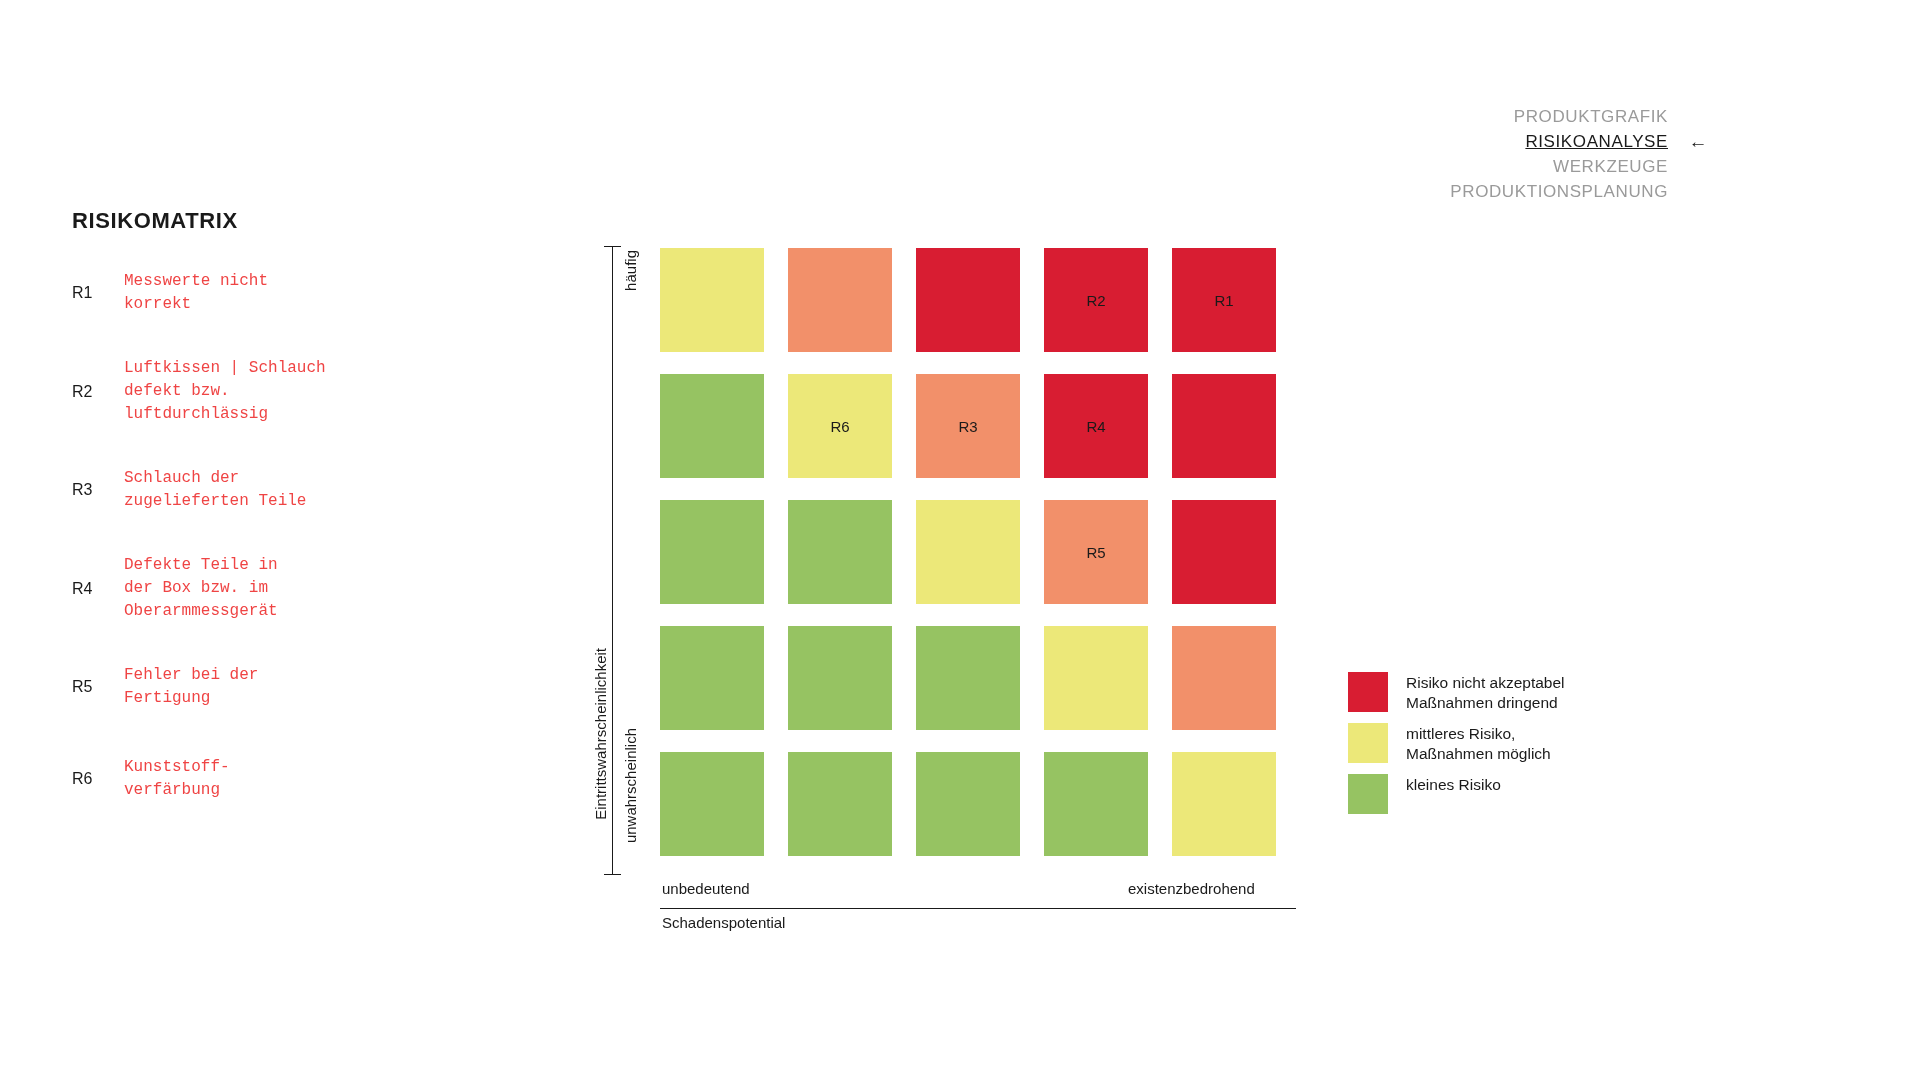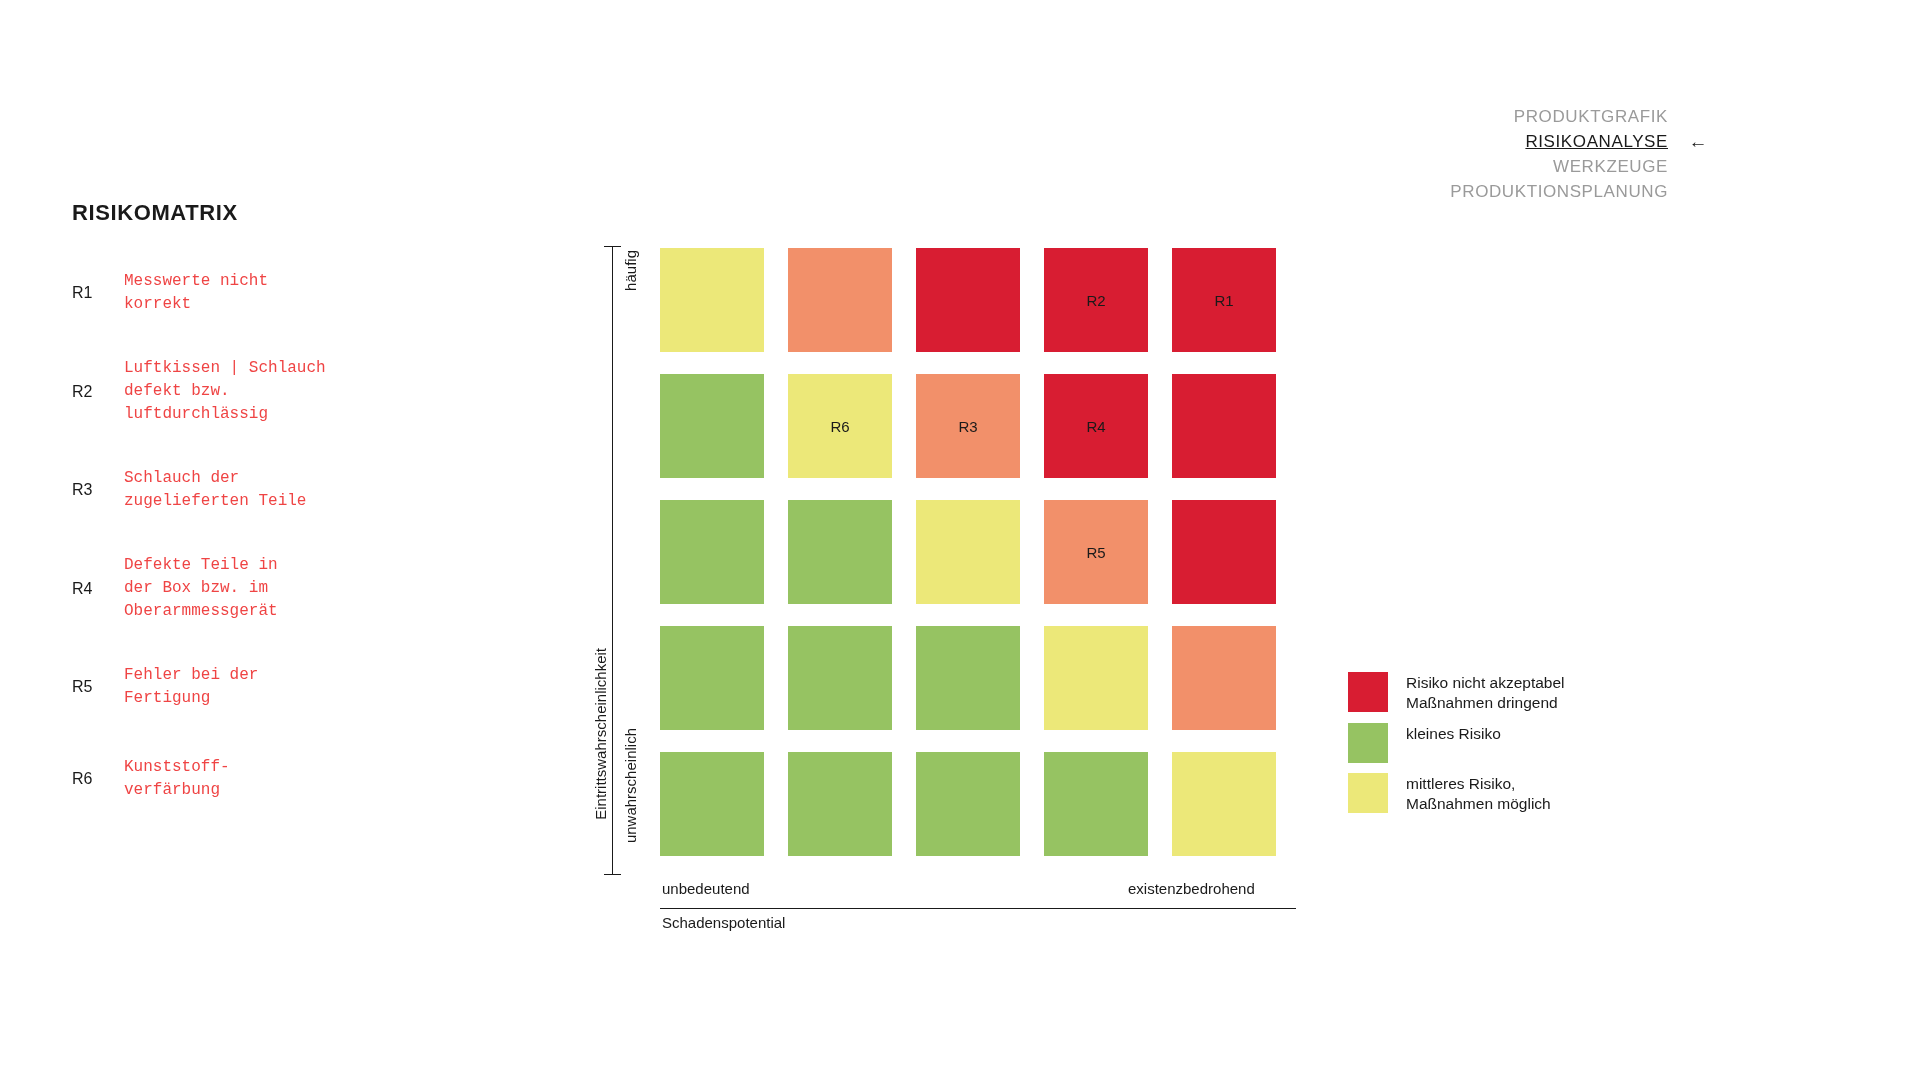--- a/index.html
+++ b/index.html
@@ -41,21 +41,21 @@
     right: -40px;
     top: 0;
     font-size: 19px;
     color: #1a1a1a;
   }
 
   
   .page-title {
     position: absolute;
     left: 72px;
-    top: 200px;
+    top: 208px;
     font-size: 22px;
     font-weight: bold;
     letter-spacing: 0.6px;
   }
 
   
   .risk-list {
     position: absolute;
     left: 72px;
     top: 265px;
@@ -288,21 +288,21 @@
     </div>
 </div>
 
 <div class="legend" id="legend">
     <div class="legend-row">
       <div class="legend-swatch" style="background: rgb(216, 29, 50);"></div>
       <div class="legend-text">Risiko nicht akzeptabel
 Maßnahmen dringend</div>
     </div>
     <div class="legend-row">
-      <div class="legend-swatch" style="background: rgb(150, 195, 98);"></div>
-      <div class="legend-text">kleines Risiko</div>
-    </div>
-    <div class="legend-row">
       <div class="legend-swatch" style="background: rgb(236, 232, 121);"></div>
       <div class="legend-text">mittleres Risiko,
 Maßnahmen möglich</div>
     </div>
+    <div class="legend-row">
+      <div class="legend-swatch" style="background: rgb(150, 195, 98);"></div>
+      <div class="legend-text">kleines Risiko</div>
+    </div>
   </div>
 
 </body></html>

